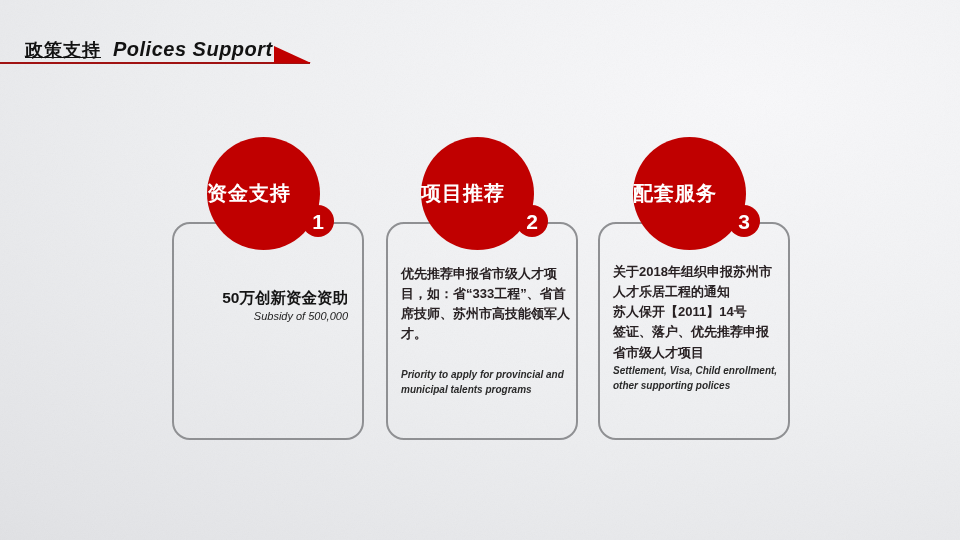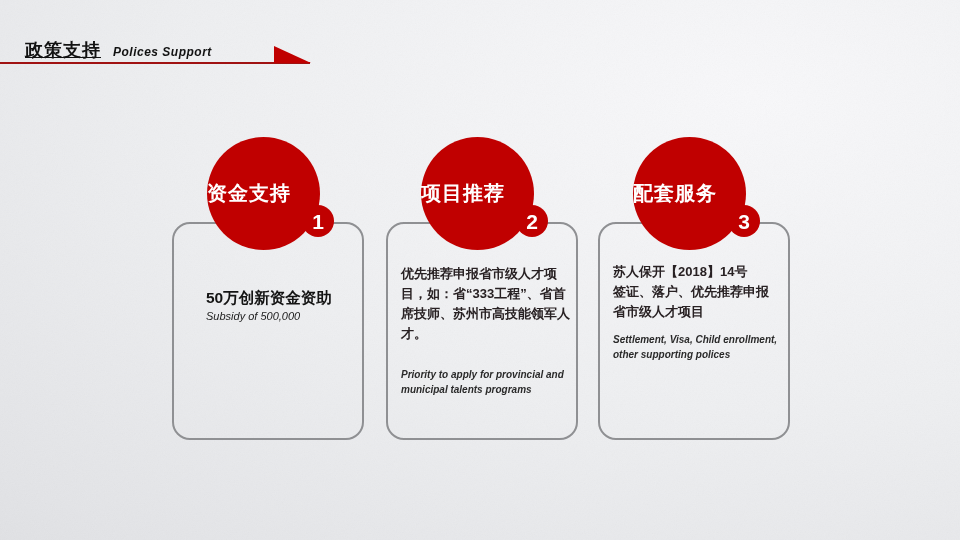--- a/index.html
+++ b/index.html
@@ -22,21 +22,21 @@
     position:absolute;left:25px;top:38px;
     display:flex;align-items:baseline;gap:12px;
     white-space:nowrap;
   }
   .t-zh{
     font-size:18px;font-weight:700;color:#121212;
     letter-spacing:1px;
     text-decoration:underline;
   }
   .t-en{
-    font-size:12px;font-weight:700;font-style:italic;color:#121212;
+    font-size:20px;font-weight:700;font-style:italic;color:#121212;
     letter-spacing:0.5px;
   }
   .rule{
     position:absolute;left:0;top:62px;
     width:310px;height:2px;background:#a01212;
   }
   .tri{
     position:absolute;left:274px;top:46px;
     width:0;height:0;
     border-bottom:17px solid #c00000;
@@ -68,29 +68,29 @@
     position:absolute;left:130px;top:68px;
     width:32px;height:32px;border-radius:50%;
     background:#c00000;
     display:flex;align-items:center;justify-content:center;
   }
   .bump .num{
     color:#ffffff;font-size:21px;font-weight:700;line-height:1;
   }
   
   .body{position:absolute;left:0;top:0;width:100%;box-sizing:border-box;color:#24201f;}
-  .body-1{padding:64px 14px 0 32px;}
+  .body-1{padding:64px 14px 0 32px;text-align:right;}
   .body-2{padding:40px 1px 0 13px;}
   .body-3{padding:38px 8px 0 13px;}
   .zh-big{font-size:15.5px;font-weight:700;color:#141414;white-space:nowrap;}
   .en-big{font-size:11px;font-weight:400;font-style:italic;color:#1c1c1c;margin-top:1px;white-space:nowrap;}
   .zh-para{font-size:13px;font-weight:700;color:#282123;line-height:1.55;}
   .en-para{font-size:10px;font-weight:600;font-style:italic;color:#2a2a2a;line-height:1.5;}
   .body-2 .en-para{margin-top:22px;}
-  .body-3 .en-para{margin-top:10px;}
+  .body-3 .en-para{}
 </style>
 </head>
 <body>
 
 <div class="slide">
 
   <svg class="noise" width="960" height="540" xmlns="http://www.w3.org/2000/svg">
     <filter id="grain">
       <feTurbulence type="fractalNoise" baseFrequency="0.9" numOctaves="2" stitchTiles="stitch"></feTurbulence>
       <feColorMatrix type="saturate" values="0"></feColorMatrix>
@@ -131,21 +131,22 @@
       <span class="heading">项目推荐</span>
     </div>
     <div class="bump">
       <span class="num">2</span>
     </div>
   </section>
 
   <section class="column col2">
     <div class="card">
       <div class="body body-3">
-        <div class="zh-para">苏人保开【2018】14号</div>
+        <div class="zh-para">关于2018年组织申报苏州市人才乐居工程的通知</div>
+        <div class="zh-para">苏人保开【2011】14号</div>
         <div class="zh-para">签证、落户、优先推荐申报省市级人才项目</div>
         <div class="en-para">Settlement, Visa, Child enrollment, other supporting polices</div>
       </div>
     </div>
     <div class="circle">
       <span class="heading">配套服务</span>
     </div>
     <div class="bump">
       <span class="num">3</span>
     </div>

